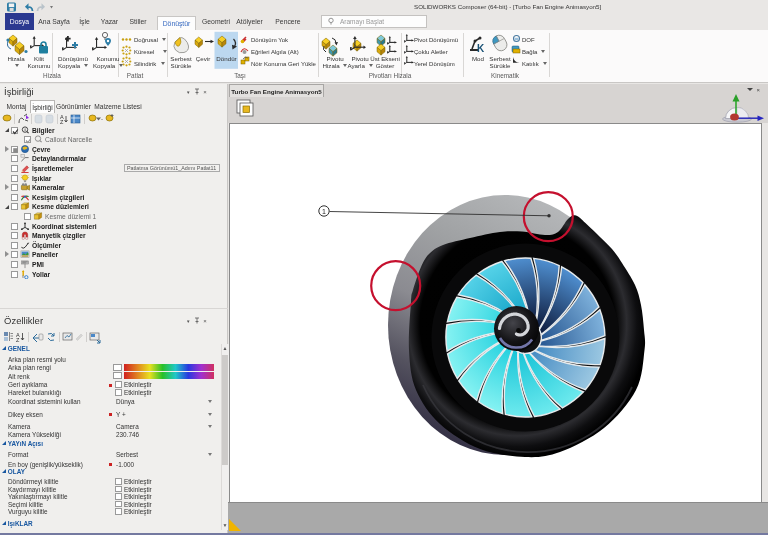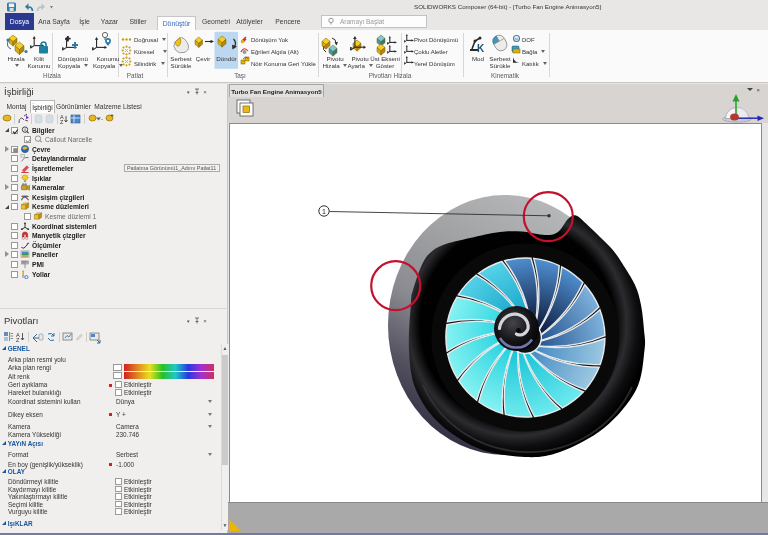--- a/index.html
+++ b/index.html
@@ -577,21 +577,21 @@
     <svg class="ticon" viewBox="0 0 10 10">
       <path d="M3,1 v6" stroke="#e0a800" stroke-width="1.6"></path>
       <polygon points="3,0 1.6,2.2 4.4,2.2" fill="#e0a800"></polygon>
       <rect x="2" y="6.5" width="2" height="2" fill="#c8c8c8" stroke="#888" stroke-width="0.4"></rect>
       <circle cx="6.5" cy="8" r="1.8" fill="none" stroke="#2a7ad0" stroke-width="1"></circle>
     </svg>
     <span style="white-space:nowrap">Yollar</span>
   </div>
 <div class="abs" style="left:124px;top:163.5px;width:96px;height:8px;background:#f2f1ef;border:1px solid #aaa;font-size:5.4px;color:#555;line-height:7px;padding-left:2px;white-space:nowrap;overflow:hidden;">Patlatma Görünümü1_Adımı Patlat11</div>
 <div class="abs" style="left:0;top:308px;width:228px;height:1px;background:#d8d6d4;"></div>
-<div class="phead abs" style="top:315px;">Pivotları</div>
+<div class="phead abs" style="top:315px;">Özellikler</div>
 <div class="pbtns abs" style="top:317px;"><span style="font-size:4.5px;">▼</span>&nbsp;&nbsp;<svg width="6" height="7" viewBox="0 0 6 7" style="vertical-align:-1px">
       <path d="M1,1 h4 M3,1 v3.5 M1.5,4.5 h3 M3,4.5 v2" stroke="#555" stroke-width="0.8" fill="none"></path>
     </svg>&nbsp;&nbsp;×</div>
 <svg class="abs" style="left:2px;top:330px" width="226" height="14" viewBox="0 0 226 14">
 <g>
 <rect x="2" y="2" width="4" height="4" fill="#6a8ab0"></rect>
       <rect x="2" y="7" width="4" height="4" fill="#a8c0d8"></rect>
       <line x1="7.5" y1="2" x2="7.5" y2="11" stroke="#888"></line>
       <line x1="8.5" y1="3.5" x2="11" y2="3.5" stroke="#888"></line>
       <line x1="8.5" y1="6" x2="11" y2="6" stroke="#888"></line>

